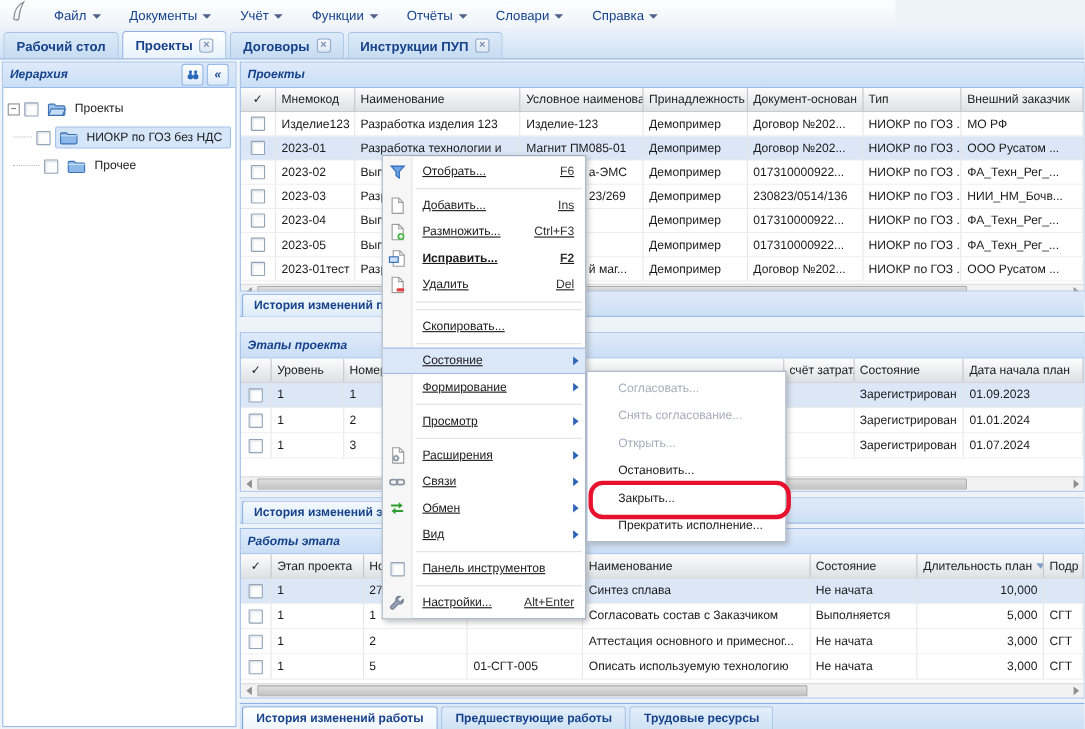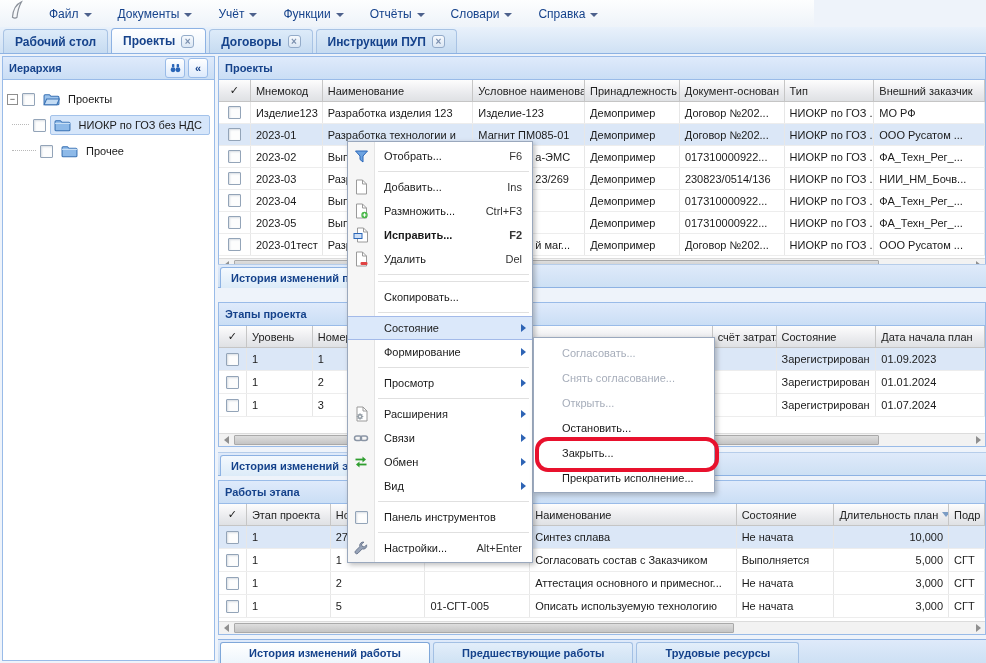--- a/index.html
+++ b/index.html
@@ -26,21 +26,21 @@
     margin-right:3px;border:1px solid #a8c3e4;border-bottom:none;border-radius:4px 4px 0 0;
     background:linear-gradient(#ddebf9,#c6dbf1);color:#15428b;font-weight:bold;font-size:12px;}
   .tab.active{background:linear-gradient(#ffffff,#e9f2fc);border-color:#8db2e3;height:24px;}
   .closebadge{width:13px;height:13px;border:1px solid #93abc9;border-radius:3px;
     background:linear-gradient(#f6f9fd,#dbe7f4);color:#7a8fae;font-size:10px;font-weight:bold;
     line-height:12px;text-align:center;box-sizing:border-box;}
   
   .panel{background:#fff;border:1px solid #99bbe8;box-sizing:border-box;display:flex;flex-direction:column;}
   .panel-hd{height:23px;line-height:22px;padding:0 6px;flex:0 0 23px;
     background:linear-gradient(#dfeafb,#cadef5);border-bottom:1px solid #99bbe8;
-    color:#15428b;font-weight:bold;display:flex;align-items:center;box-sizing:border-box;}
+    color:#15428b;font-weight:bold;display:flex;align-items:center;box-sizing:border-box;font-style:italic;}
   
   .sidebar{left:2px;top:56px;width:213px;height:605px;}
   .hd-tools{margin-left:auto;display:flex;gap:3px;}
   .hbtn{width:18px;height:18px;border:1px solid #99bbe8;border-radius:3px;
     background:linear-gradient(#ffffff,#ddeafc);display:flex;align-items:center;justify-content:center;
     color:#15428b;font-weight:bold;font-size:11px;line-height:1;}
   .tree{padding:6px 4px;position:relative;}
   .tnode{display:flex;align-items:center;height:26px;gap:4px;}
   .tnode .lbl{padding:2px 4px;border-radius:2px;white-space:nowrap;}
   .tnode.sel .lblwrap{background:#d6e6fa;border:1px solid #a3c2ea;border-radius:2px;}
@@ -88,30 +88,30 @@
   .sthumb{position:absolute;top:1px;height:10px;background:linear-gradient(#dedede,#c4c4c4);
     border:1px solid #a9a9a9;border-radius:1px;box-sizing:border-box;}
   
   .substrip{background:linear-gradient(#dfeafa,#cde0f4);border-top:1px solid #b6cdea;
     border-bottom:1px solid #8db2e3;box-sizing:border-box;}
   .subtab{position:absolute;left:2px;top:2px;height:21px;line-height:20px;padding:0 10px;
     background:linear-gradient(#f4f9fe,#dcebf8);border:1px solid #8db2e3;border-bottom:none;
     border-radius:3px 3px 0 0;color:#15428b;font-weight:bold;white-space:nowrap;overflow:hidden;box-sizing:border-box;}
   .btabs{display:flex;align-items:flex-start;padding:2px 0 0 2px;gap:3px;
     background:linear-gradient(#dfeafa,#cde0f4);border-top:1px solid #8db2e3;box-sizing:border-box;}
-  .btab{height:21px;line-height:20px;padding:0 28px;border:1px solid #a3c0e4;border-bottom:none;
+  .btab{height:21px;line-height:20px;padding:0 12px;border:1px solid #a3c0e4;border-bottom:none;
     border-radius:3px 3px 0 0;background:linear-gradient(#e3eefa,#cfe2f4);
     color:#15428b;font-weight:bold;white-space:nowrap;box-sizing:border-box;}
   .btab.active{background:linear-gradient(#ffffff,#eef5fc);border-color:#7fa7d9;}
   
   .ctxmenu{left:347px;top:141px;width:186px;background:#fff;border:1px solid #9aa8bd;
     box-shadow:2px 2px 5px rgba(70,70,70,.35);z-index:60;padding:2px 0;box-sizing:border-box;}
   .ctxmenu::before{content:"";position:absolute;left:0;top:0;bottom:0;width:26px;
     background:#f6f6f6;border-right:1px solid #e4e4e4;}
-  .mi{position:relative;height:24px;display:flex;align-items:center;cursor:default;}
+  .mi{position:relative;height:24px;display:flex;align-items:center;cursor:default;text-decoration:underline;}
   .mic{position:absolute;left:4px;width:18px;height:18px;display:flex;align-items:center;justify-content:center;}
   .ml{margin-left:36px;white-space:nowrap;}
   .ms{margin-left:auto;margin-right:10px;color:#333;}
   .mi.bold .ml,.mi.bold .ms{font-weight:bold;}
   .mi.hl{background:#dbe8fa;border-top:1px solid #a3bae9;border-bottom:1px solid #a3bae9;height:22px;}
   .msep{height:7px;position:relative;}
   .msep::after{content:"";position:absolute;left:30px;right:3px;top:3px;border-top:1px solid #e0e0e0;}
   .subarrow{position:absolute;right:6px;width:0;height:0;border-top:4px solid transparent;
     border-bottom:4px solid transparent;border-left:5px solid #2e64b5;}
   .submenu{left:533px;top:337px;width:182px;background:#fff;border:1px solid #9aa8bd;

